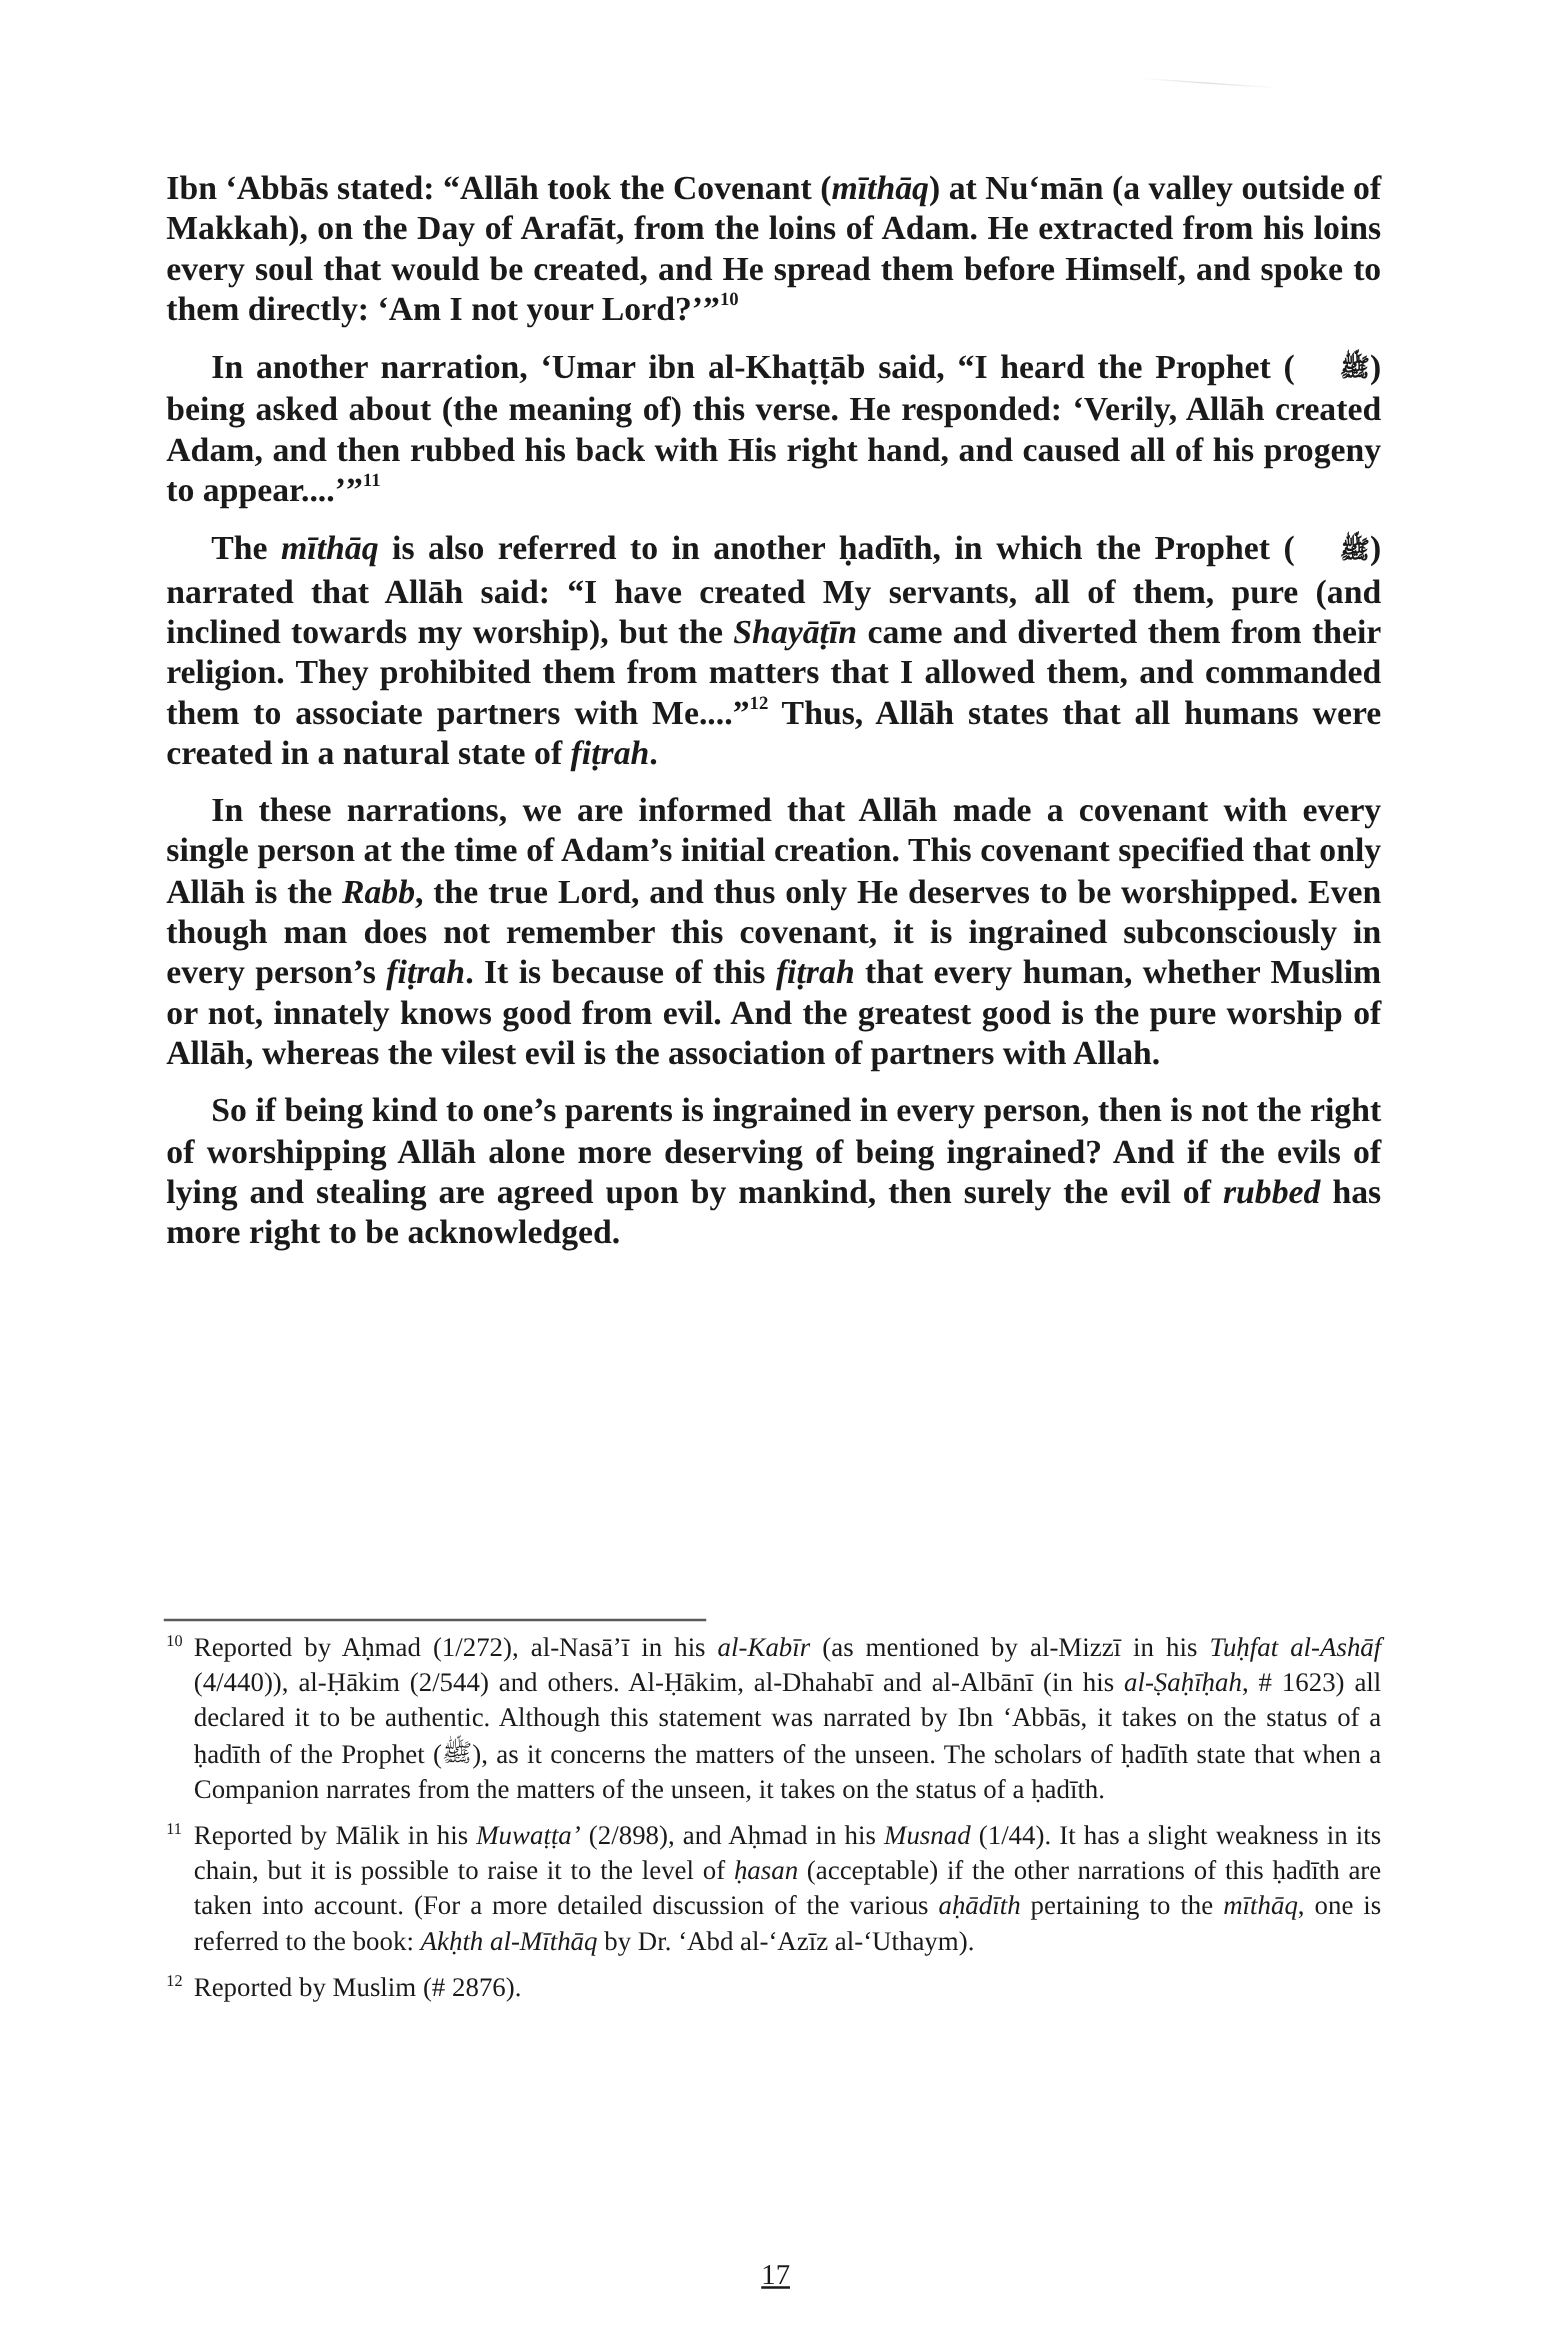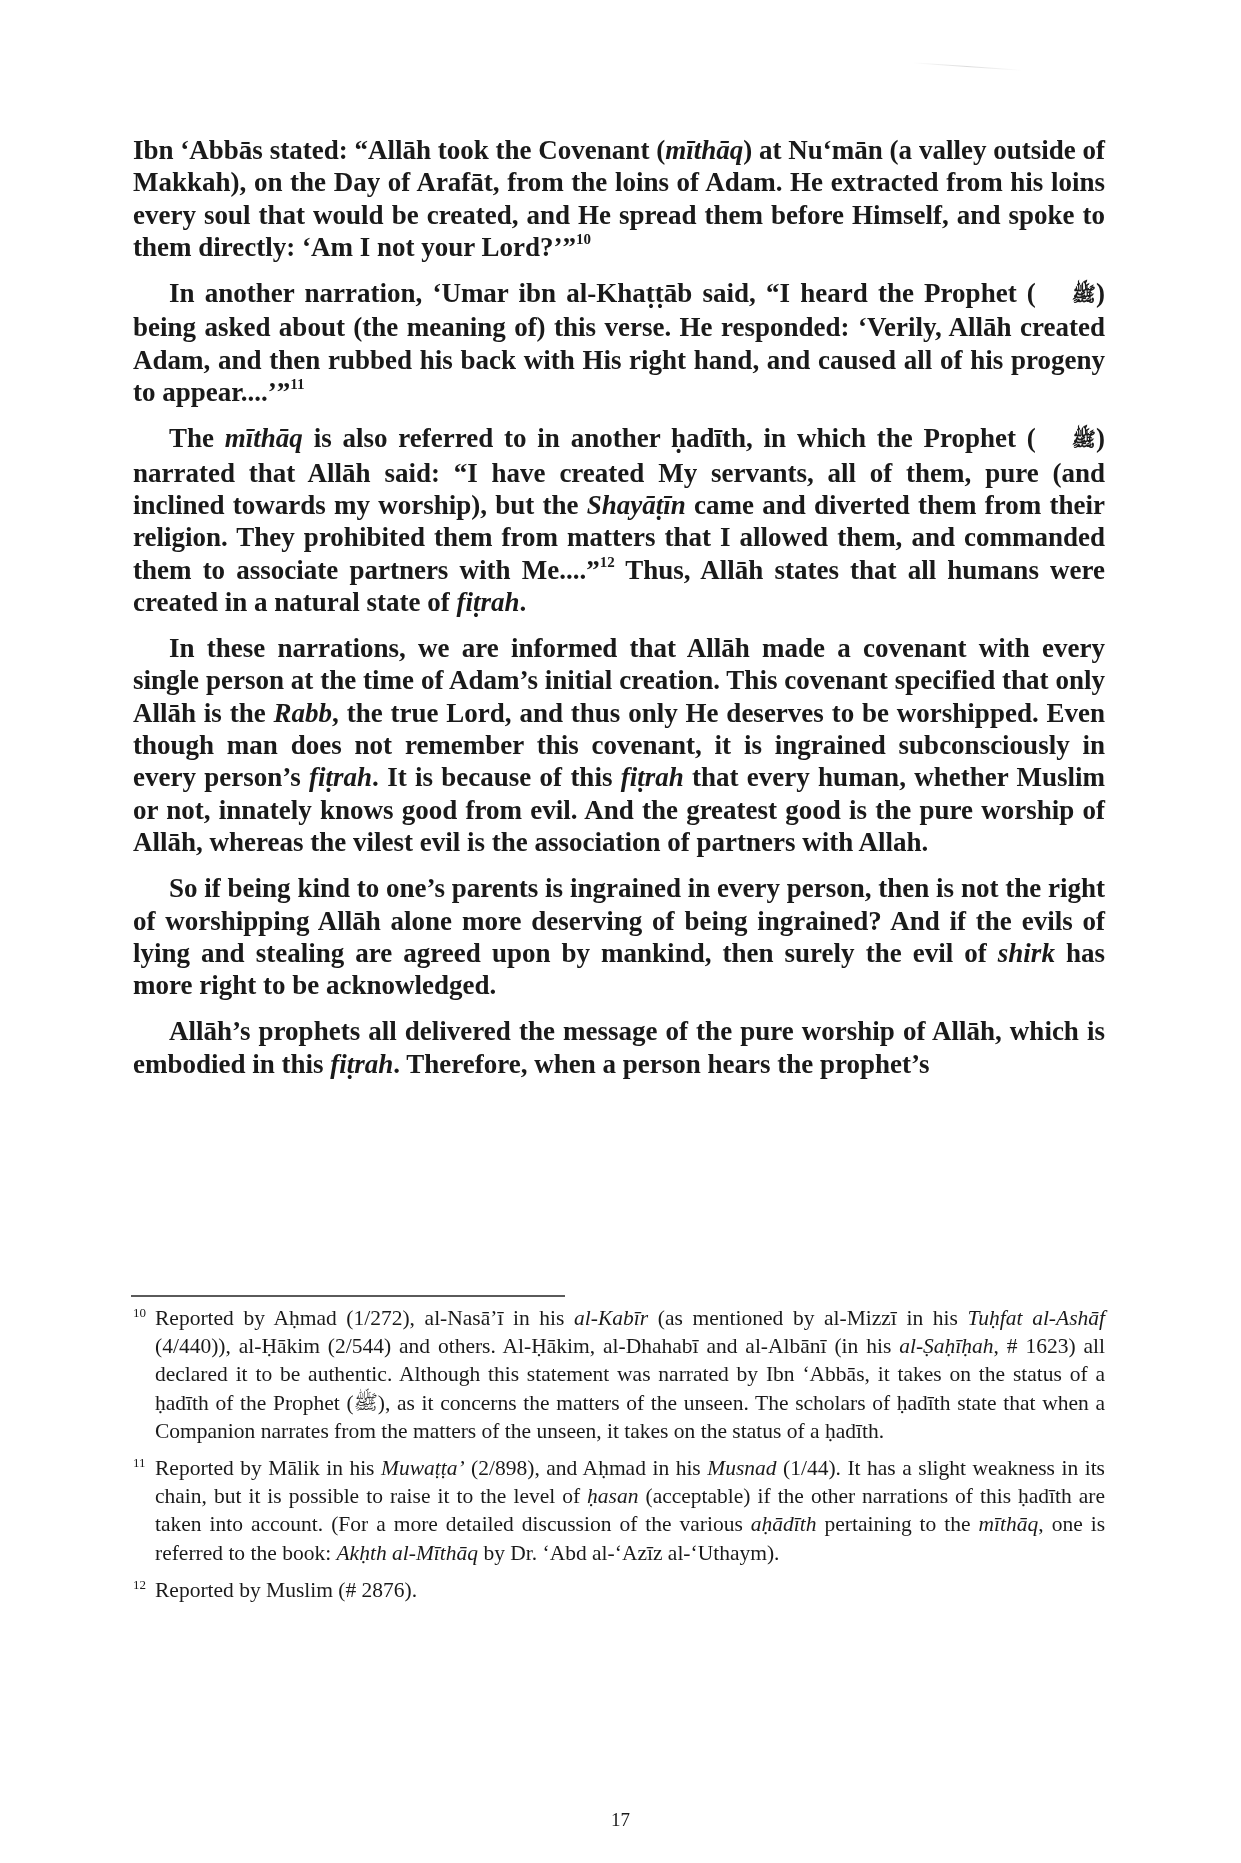--- a/index.html
+++ b/index.html
@@ -81,37 +81,37 @@
       left: 0;
       top: -5px;
       font-size: 13px;
     }
     .page-number {
       position: absolute;
       left: 0;
       width: 1241px;
       top: 1806px;
       text-align: center;
-      font-size: 19px;
+      font-size: 23px;
       line-height: 28px;
+      text-decoration: underline;
     }
   </style>
 </head>
 <body>
 
 <div class="scan-mark"></div>
 
 <main class="page">
   <section class="body-text">
     <p class="noindent">Ibn ‘Abbās stated: “Allāh took the Covenant (<i>mīthāq</i>) at Nu‘mān (a valley outside of Makkah), on the Day of Arafāt, from the loins of Adam. He extracted from his loins every soul that would be created, and He spread them before Himself, and spoke to them directly: ‘Am I not your Lord?’”<sup>10</sup></p>
     <p class="indent">In another narration, ‘Umar ibn al-Khaṭṭāb said, “I heard the Prophet (<span class="saw">ﷺ</span>) being asked about (the meaning of) this verse. He responded: ‘Verily, Allāh created Adam, and then rubbed his back with His right hand, and caused all of his progeny to appear....’”<sup>11</sup></p>
     <p class="indent">The <i>mīthāq</i> is also referred to in another ḥadīth, in which the Prophet (<span class="saw">ﷺ</span>) narrated that Allāh said: “I have created My servants, all of them, pure (and inclined towards my worship), but the <i>Shayāṭīn</i> came and diverted them from their religion. They prohibited them from matters that I allowed them, and commanded them to associate partners with Me....”<sup>12</sup> Thus, Allāh states that all humans were created in a natural state of <i>fiṭrah</i>.</p>
     <p class="indent">In these narrations, we are informed that Allāh made a covenant with every single person at the time of Adam’s initial creation. This covenant specified that only Allāh is the <i>Rabb</i>, the true Lord, and thus only He deserves to be worshipped. Even though man does not remember this covenant, it is ingrained subconsciously in every person’s <i>fiṭrah</i>. It is because of this <i>fiṭrah</i> that every human, whether Muslim or not, innately knows good from evil. And the greatest good is the pure worship of Allāh, whereas the vilest evil is the association of partners with Allah.</p>
-    <p class="indent">So if being kind to one’s parents is ingrained in every person, then is not the right of worshipping Allāh alone more deserving of being ingrained? And if the evils of lying and stealing are agreed upon by mankind, then surely the evil of <i>shirk</i> has more right to be acknowledged.</p>
-    <p class="indent last">Allāh’s prophets all delivered the message of the pure worship of Allāh, which is embodied in this <i>fiṭrah</i>. Therefore, when a person hears the prophet’s</p>
+    <p class="indent">So if being kind to one’s parents is ingrained in every person, then is not the right of worshipping Allāh alone more deserving of being ingrained? And if the evils of lying and stealing are agreed upon by mankind, then surely the evil of <i>rubbed</i> has more right to be acknowledged.</p>
   </section>
 </main>
 
 <div class="rule"></div>
 
 <section class="footnotes">
   <div class="fn">
     <span class="fn-num">10</span>
     <span>Reported by Aḥmad (1/272), al-Nasā’ī in his <i>al-Kabīr</i> (as mentioned by al-Mizzī in his <i>Tuḥfat al-Ashāf</i> (4/440)), al-Ḥākim (2/544) and others. Al-Ḥākim, al-Dhahabī and al-Albānī (in his <i>al-Ṣaḥīḥah</i>, # 1623) all declared it to be authentic. Although this statement was narrated by Ibn ‘Abbās, it takes on the status of a ḥadīth of the Prophet (<span class="saw">ﷺ</span>), as it concerns the matters of the unseen. The scholars of ḥadīth state that when a Companion narrates from the matters of the unseen, it takes on the status of a ḥadīth.</span>
   </div>

